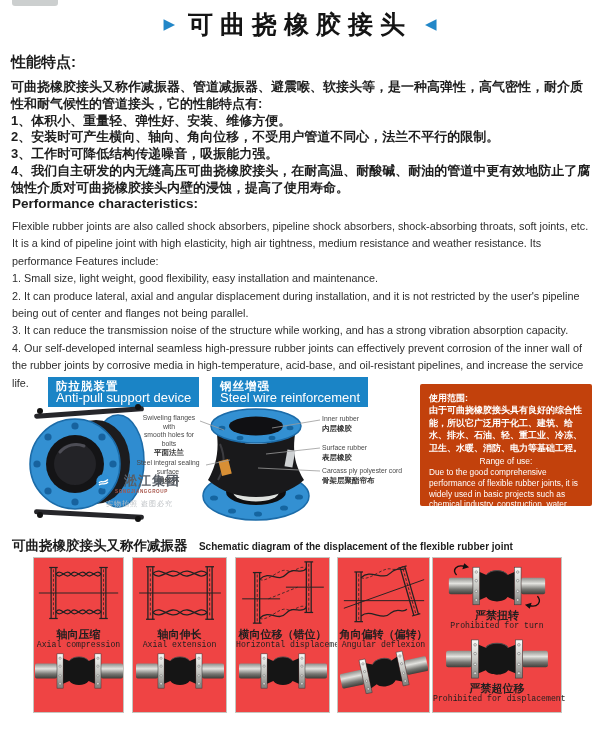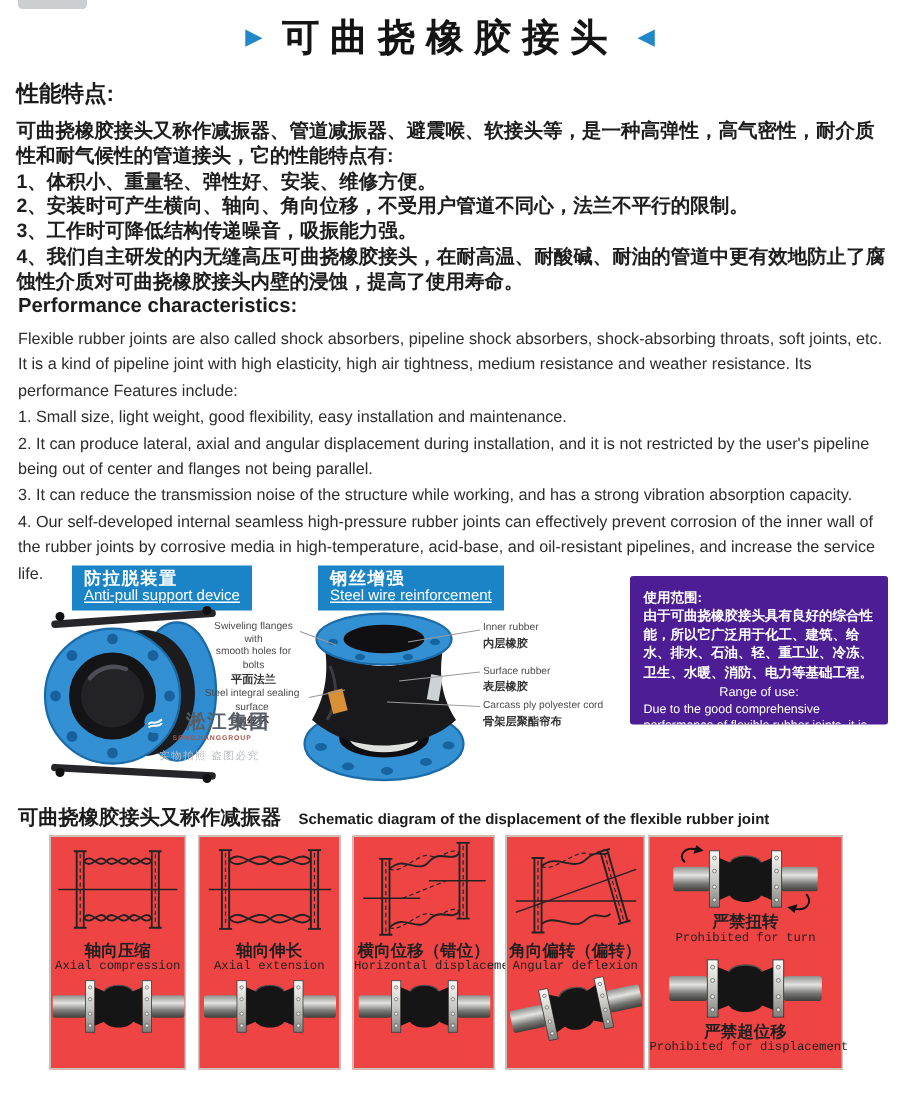--- a/index.html
+++ b/index.html
@@ -25,26 +25,26 @@
 
   
   .en-block { position:absolute; left:12px; right:9px; top:196px; }
   .en-heading { font-size:13.5px; font-weight:700; margin-bottom:7px; }
   .en-text { font-size:10.8px; line-height:17.4px; color:#2d2d2d; }
 
   
   .product-section { position:absolute; left:0; top:368px; width:600px; height:168px; }
   .blue-label { position:absolute; background:#1a84c6; color:#fff; padding:3px 8px 4px; }
   .blue-label .bl-cn { font-size:11.5px; font-weight:700; line-height:13px; letter-spacing:1px; }
-  .blue-label .bl-en { font-size:10px; line-height:10px;text-decoration:underline; }
+  .blue-label .bl-en { font-size:13px; line-height:10px; }
   .label1 { left:48px; top:9px; min-width:94px; }
   .label2 { left:212px; top:9px; min-width:104px; }
 
-  .usage-box { position:absolute; left:420px; top:16px; width:172px; height:99px;
-               background:#4c1d95; color:#fff; padding:8px 9px; border-radius:2px; overflow:hidden; }
+  .usage-box { position:absolute; left:420px; top:16px; width:172px; height:122px;
+               background:#c2410c; color:#fff; padding:8px 9px; border-radius:2px; overflow:hidden; }
   .ub-cn-head { font-size:9px; font-weight:700; line-height:12px; }
   .ub-cn-body { font-size:9px; font-weight:700; line-height:12.5px; margin-bottom:2px; }
   .ub-en-head { font-size:8.5px; line-height:11px;text-align:center; }
   .ub-en-body { font-size:8.3px; line-height:10.8px; }
 
   .anno { position:absolute; font-size:6.8px; color:#4a4a4a; line-height:8.6px; }
   .anno .anno-cn { font-size:7.5px; font-weight:600; color:#333; margin-top:1px; }
   .anno-left { text-align:center; }
   .a1 { left:136px; top:46px; width:66px; }
   .a2 { left:130px; top:91px; width:76px; }

